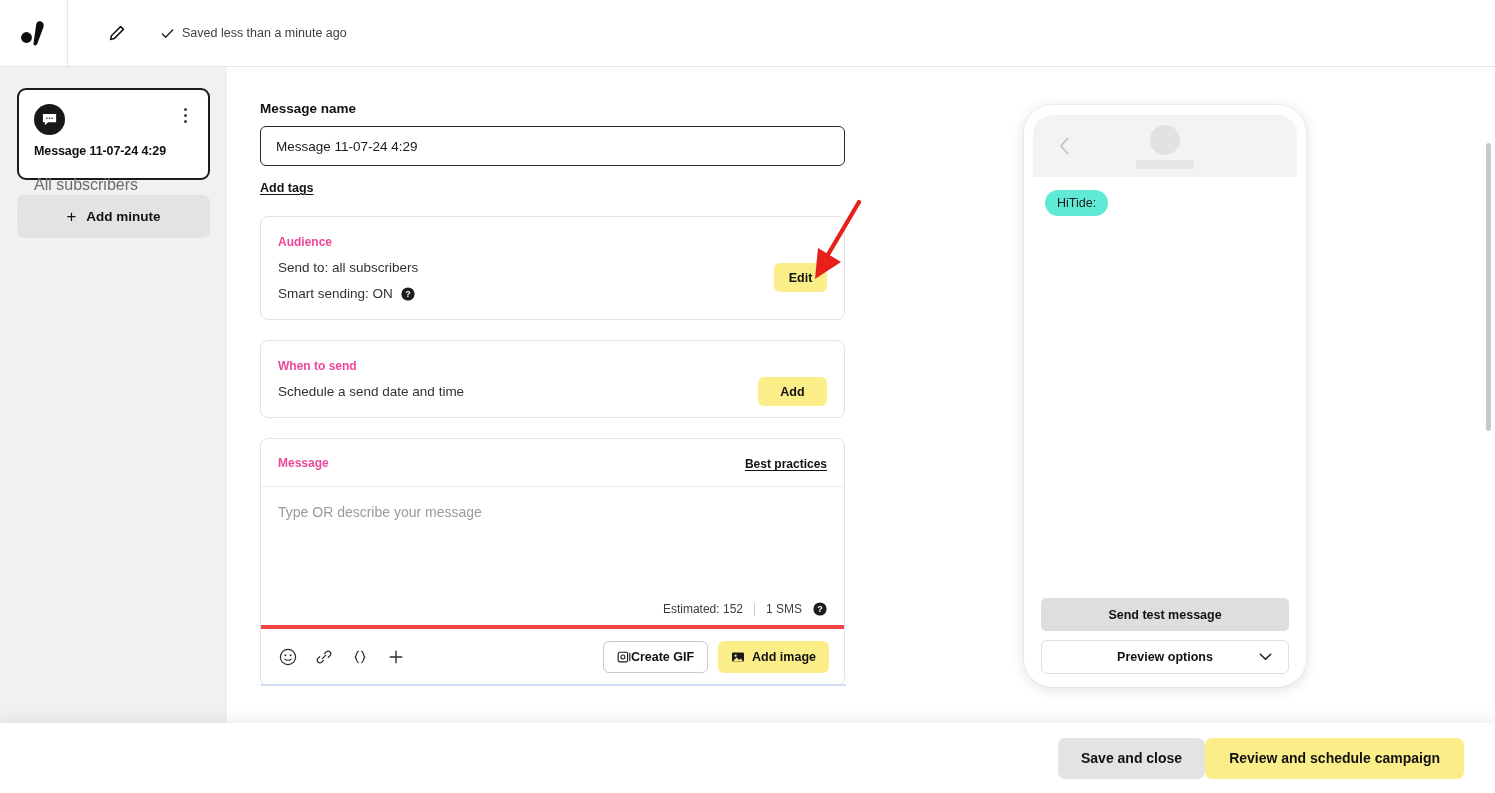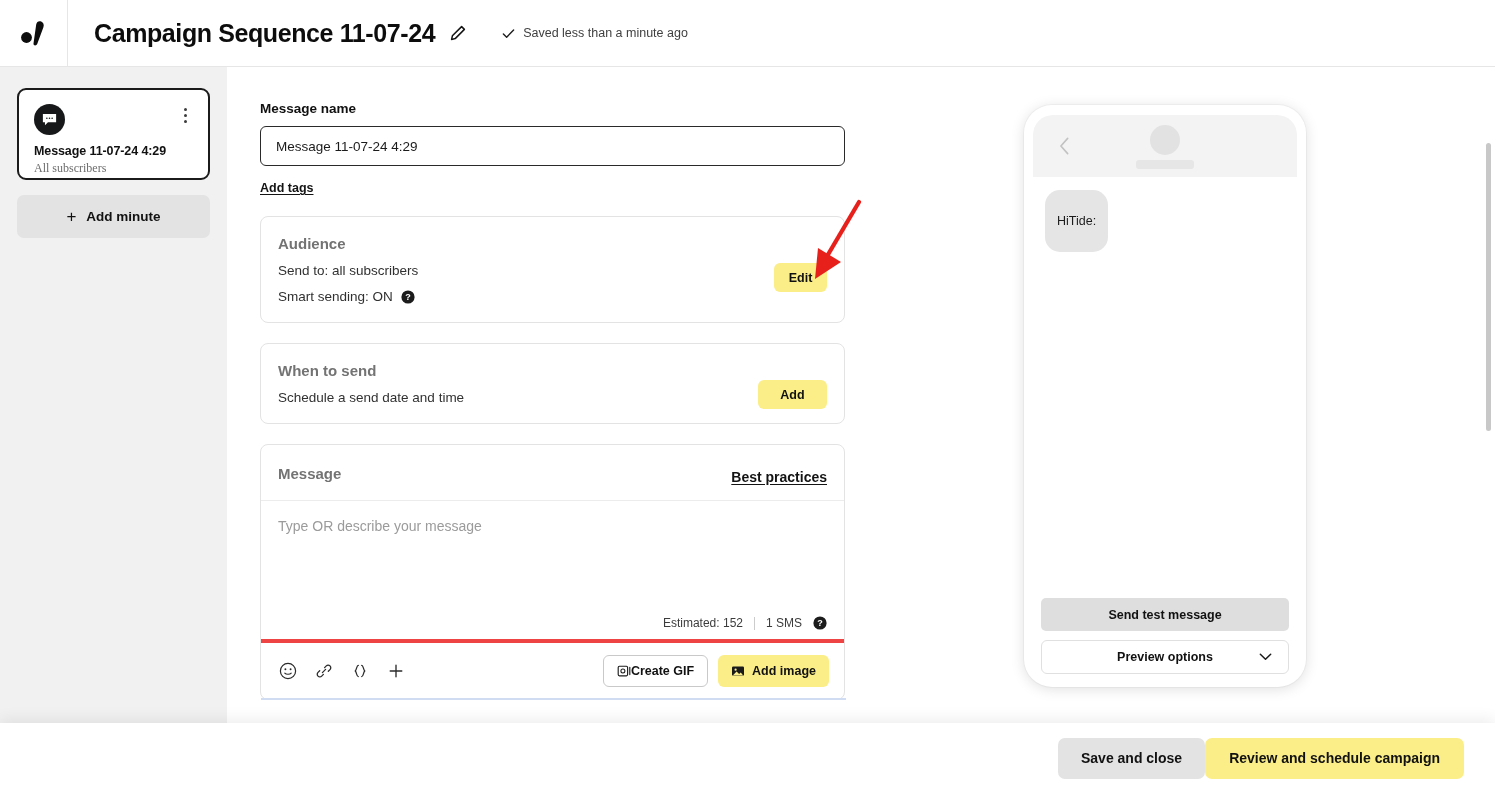--- a/index.html
+++ b/index.html
@@ -68,21 +68,21 @@
   .kebab {
     width: 16px; height: 20px;
     display:flex; flex-direction: column; align-items:center; justify-content:center;
     gap: 3px; cursor: pointer; margin-top: 1px;
   }
   .kebab span { width: 3px; height: 3px; border-radius: 50%; background: #3c3c3c; display:block; }
   .msg-card-title {
     margin-top: 9px; font-size: 12.5px; font-weight: 700; color: #111;
     letter-spacing: -0.1px; white-space: nowrap;
   }
-  .msg-card-sub { margin-top: 3px; font-size: 12px; color: #6d6d6d; font-family: Liberation Serif, serif; }
+  .msg-card-sub { margin-top: 18px; font-size: 16px; color: #6d6d6d; }
 
   .add-message-btn {
     margin-top: 15px;
     width: 100%; height: 43px;
     background: #e3e3e3; border: none; border-radius: 7px;
     display:flex; align-items:center; justify-content:center; gap: 10px;
     font-family: inherit; font-size: 13.5px; font-weight: 700; color: #121212;
     cursor: pointer;
   }
   .plus-glyph { font-size: 17px; font-weight: 500; line-height: 1; }
@@ -112,21 +112,21 @@
   }
 
   .card {
     margin-top: 20px;
     width: 585px;
     border: 1px solid #e3e3e3; border-radius: 8px;
     background: #ffffff;
     position: relative;
   }
   .card-pad { padding: 18px 17px 18px 17px; }
-  .card-heading { font-size: 15px; font-weight: 700; color: #737373; }
+  .card-heading { font-size: 12px; font-weight: 700; color: #ec4899; }
   .card-line { margin-top: 11px; font-size: 13.5px; color: #313131; display:flex; align-items:center; gap:8px; }
 
   .btn-yellow {
     background: #fbee89; border: none; border-radius: 6px;
     font-family: inherit; font-weight: 700; color: #111;
     cursor: pointer;
   }
   .edit-btn {
     position: absolute; right: 17px; top: 46px;
     width: 53px; height: 29px; font-size: 12.5px;
@@ -201,22 +201,22 @@
   .back-chevron { position:absolute; left: 26px; top: 22px; width: 11px; height: 18px; }
   .contact-block {
     position:absolute; left: 50%; transform: translateX(-50%); top: 10px;
     display:flex; flex-direction: column; align-items:center; gap:5px;
   }
   .contact-avatar { width: 30px; height: 30px; border-radius: 50%; background: #e2e2e2; }
   .contact-name-ph { width: 58px; height: 9px; border-radius: 3px; background: #e6e6e6; }
   .phone-body { flex: 1 1 auto; background: #ffffff; padding: 13px 12px; }
   .bubble {
     display:inline-block;
-    background: #e5e5e5; color: #1c1c1c;
-    border-radius: 15px; padding: 24px 12px;
+    background: #5eead4; color: #1c1c1c;
+    border-radius: 15px; padding: 6px 12px;
     font-size: 12.5px;
   }
   .phone-footer { padding: 0 8px 2px 8px; }
   .send-test-btn {
     width: 100%; height: 33px;
     background: #dedede; border: none; border-radius: 5px;
     font-family: inherit; font-size: 12.5px; font-weight: 700; color: #121212;
     cursor: pointer;
   }
   .preview-options-btn {
@@ -268,21 +268,20 @@
 <div id="app">
 
   <div class="topbar">
     <div class="logo-cell">
       <svg class="logo-mark" viewBox="0 0 30 30">
         <circle cx="7.5" cy="19.5" r="5.4" fill="#0d0d0d"></circle>
         <path d="M14.5 25.5 L17.2 6.5 C17.6 3.9 19.9 2.6 22.2 3.6 C24.4 4.6 25.3 7.0 24.4 9.3 L18.2 26.0 C17.4 28.1 14.2 27.8 14.5 25.5 Z" fill="#0d0d0d"></path>
       </svg>
     </div>
     <div class="title-wrap">
-      <div class="page-title">Campaign Sequence 11-07-24</div>
       <button class="pencil-btn">
         <svg width="16" height="16" viewBox="0 0 16 16">
           <path d="M11.6 1.6 L14.4 4.4 L5.2 13.6 L1.6 14.4 L2.4 10.8 Z" fill="none" stroke="#141414" stroke-width="1.5" stroke-linejoin="round"></path>
         </svg>
       </button>
       <div class="saved-wrap">
         <svg class="check-icon" viewBox="0 0 14 14">
           <path d="M1.5 7.6 L5 11 L12.5 3.2" fill="none" stroke="#1d1d1d" stroke-width="1.5" stroke-linecap="round" stroke-linejoin="round"></path>
         </svg>
         <span>Saved less than a minute ago</span>
@@ -350,21 +349,21 @@
           <div class="card-heading">When to send</div>
           <div class="card-line">Schedule a send date and time</div>
         </div>
         <button class="btn-yellow add-btn">Add</button>
       </div>
 
       
       <div class="card">
         <div class="msg-head">
           <div class="card-heading">Message</div>
-          <a class="link-underline" style="margin-top:8px;font-size:14px;">Best practices</a>
+          <a class="link-underline" style="margin-top:2px;font-size:12px;">Best practices</a>
         </div>
 
         <div class="composer">
           <span>Type OR describe your message</span>
         </div>
 
         <div class="counter-row">
           <span>Estimated: 152</span>
           <span class="sep"></span>
           <span>1 SMS</span>

